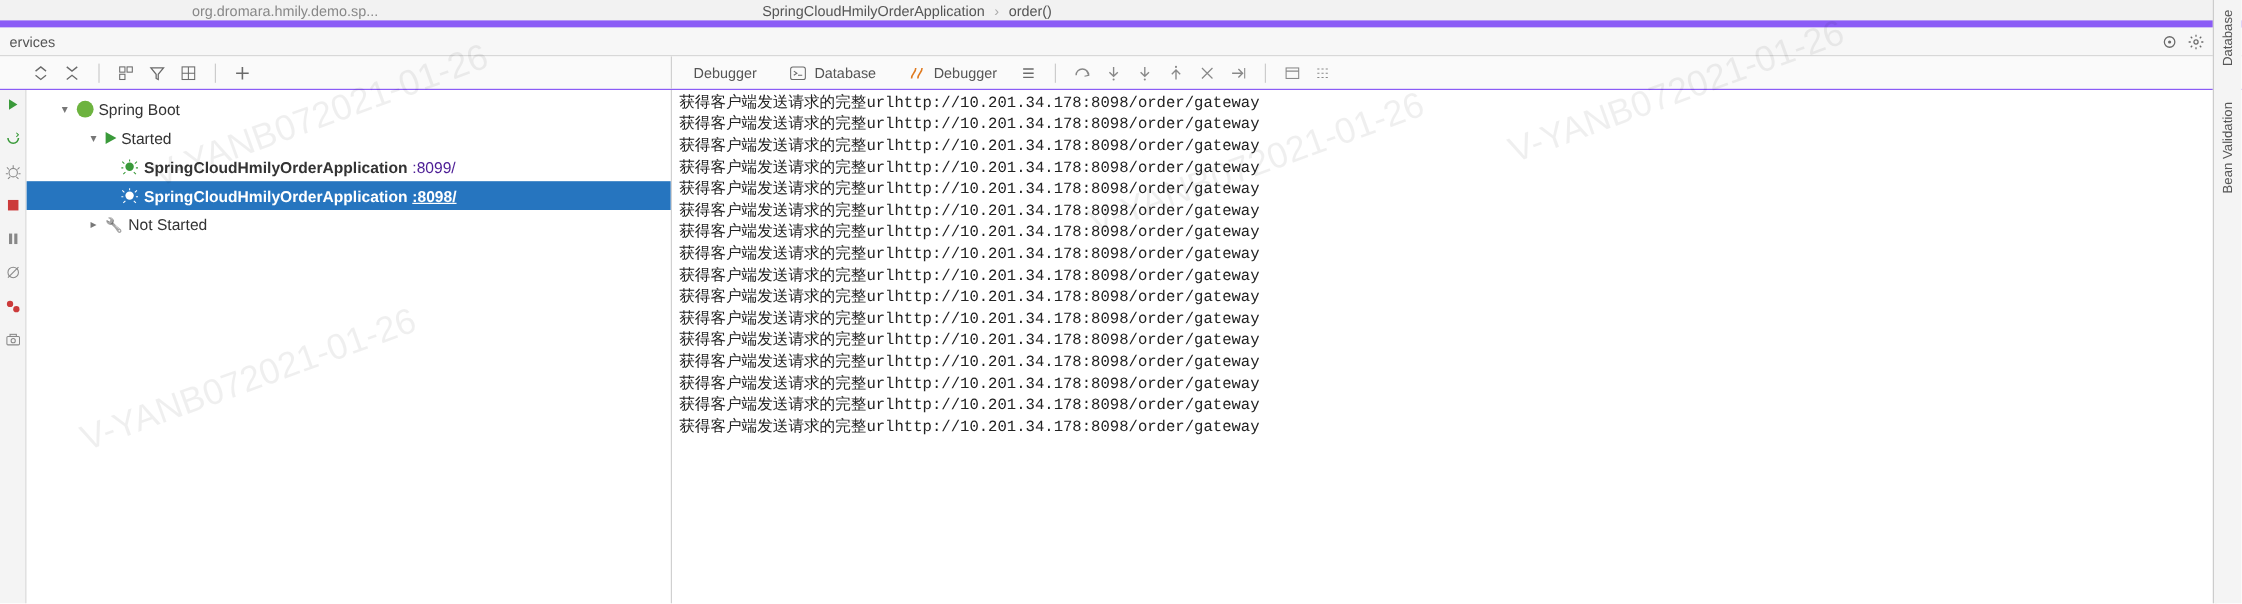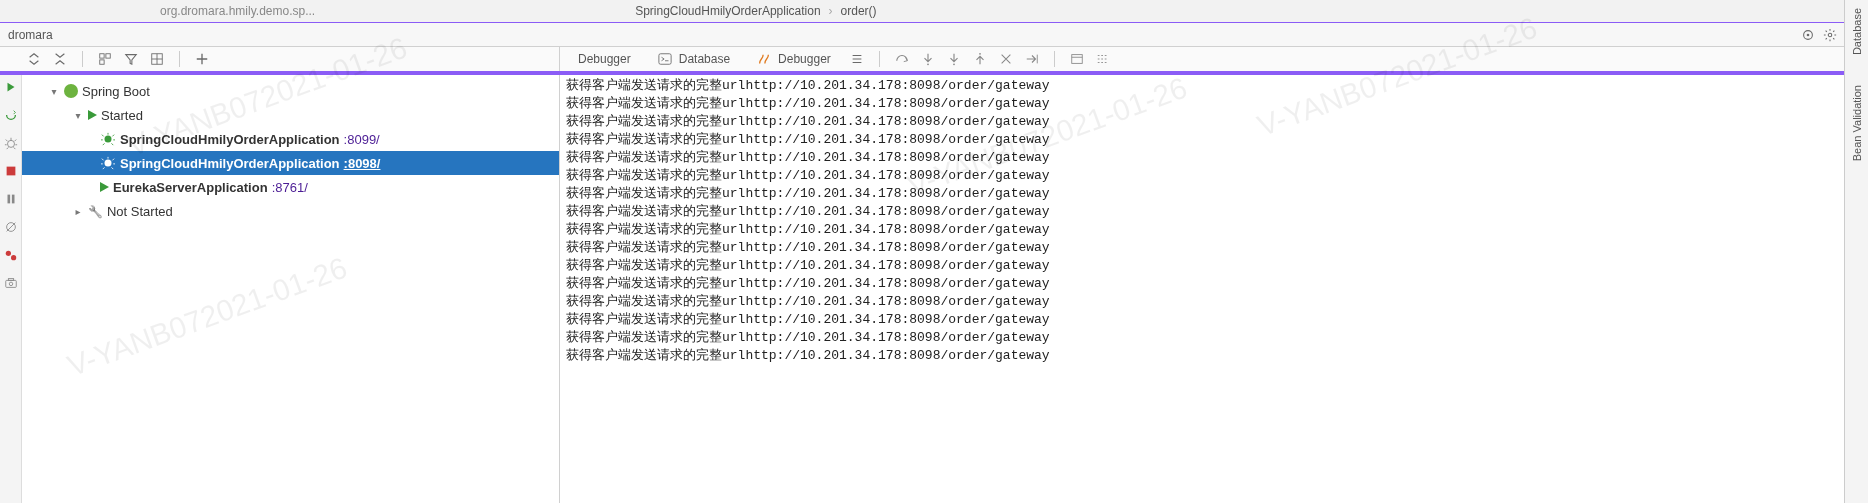--- a/index.html
+++ b/index.html
@@ -9,21 +9,21 @@
     color: #333;
     background: #fff;
     width: 1868px;
     height: 503px;
     overflow: hidden;
     position: relative;
   }
   .topbar {
     height: 23px;
     background: #f2f2f2;
-    border-bottom: 1px solid #8b5cf6;
+    border-bottom: 6px solid #8b5cf6;
     display: flex;
     align-items: center;
     padding-left: 160px;
     color: #555;
     font-size: 12px;
   }
   .topbar .pkg { color: #888; }
   .breadcrumb {
     display: flex;
     align-items: center;
@@ -38,21 +38,21 @@
     display: flex;
     align-items: center;
     padding: 0 8px;
     justify-content: space-between;
   }
   .panel-title-row .title { font-size: 12px; color: #555; }
   .panel-title-row .right-icons { display: flex; gap: 6px; align-items: center; }
   .toolbar-row {
     height: 28px;
     background: #fafafa;
-    border-bottom: 4px solid #8b5cf6;
+    border-bottom: 1px solid #8b5cf6;
     display: flex;
     align-items: stretch;
   }
   .toolbar-row .left-segment {
     width: 560px;
     display: flex;
     align-items: center;
     padding-left: 26px;
     gap: 10px;
     border-right: 1px solid #d0d0d0;
@@ -181,21 +181,21 @@
 <div class="topbar">
   <span class="pkg">org.dromara.hmily.demo.sp...</span>
   <div class="breadcrumb">
     <span>SpringCloudHmilyOrderApplication</span>
     <span class="sep">›</span>
     <span>order()</span>
   </div>
 </div>
 
 <div class="panel-title-row">
-  <span class="title">dromara</span>
+  <span class="title">ervices</span>
   <div class="right-icons">
     <span class="icon">
         <svg viewBox="0 0 16 16">
           <circle cx="8" cy="8" r="5" fill="none" stroke="currentColor" stroke-width="1.2"></circle>
           <circle cx="8" cy="8" r="1.5" fill="currentColor"></circle>
         </svg>
       </span>
     <span class="icon">
         <svg viewBox="0 0 16 16">
           <circle cx="8" cy="8" r="2" fill="none" stroke="currentColor" stroke-width="1.2"></circle>
@@ -409,25 +409,20 @@
     <div class="tree-row indent3 selected">
       <span class="icon" style="color:#fff">
           <svg viewBox="0 0 16 16">
             <circle cx="8" cy="8" r="4" fill="currentColor"></circle>
             <path d="M3 5l-2-2M13 5l2-2M8 1v2M2 9H0M14 9h2M4 13l-2 2M12 13l2 2" stroke="currentColor"></path>
           </svg>
         </span>
       <span class="bold">SpringCloudHmilyOrderApplication</span>
       <span class="port">:8098/</span>
     </div>
-    <div class="tree-row indent3">
-      <span class="play-icon"></span>
-      <span class="bold">EurekaServerApplication</span>
-      <span class="port">:8761/</span>
-    </div>
     <div class="tree-row indent2">
       <span class="chevron">▸</span>
       <span class="wrench-icon"></span>
       <span>Not Started</span>
     </div>
   </div>
 
   <div class="console-panel" id="console-out">
       <div class="console-line">获得客户端发送请求的完整urlhttp://10.201.34.178:8098/order/gateway</div>
       <div class="console-line">获得客户端发送请求的完整urlhttp://10.201.34.178:8098/order/gateway</div>

